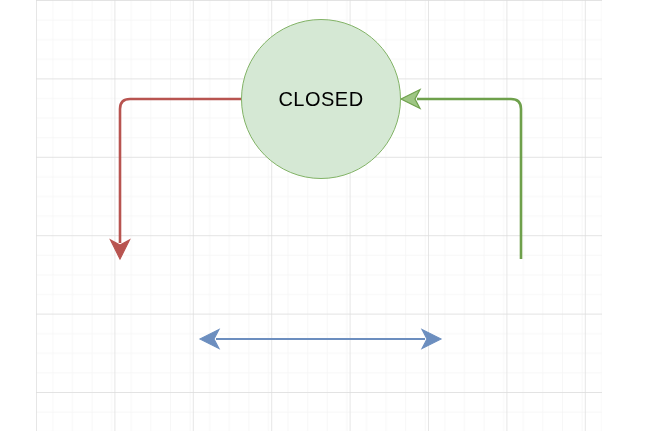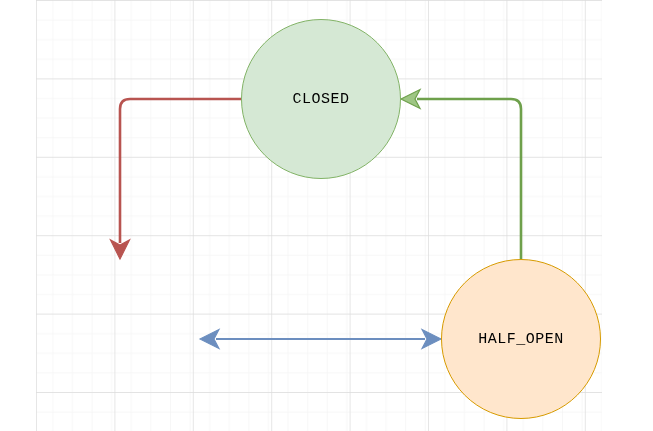--- a/index.html
+++ b/index.html
@@ -29,22 +29,22 @@
   }
   .node {
     position: absolute;
     border-radius: 50%;
     box-sizing: border-box;
     display: flex;
     align-items: center;
     justify-content: center;
   }
   .node-label {
-    font-family: Liberation Mono, monospace;
-    font-size: 15px;
+    font-family: Liberation Sans, sans-serif;
+    font-size: 20px;
     letter-spacing: 0.5px;
     color: #000000;
     white-space: nowrap;
     text-align: center;
     line-height: 1;
   }
   #node-closed {
     left: 241px;
     top: 19px;
     width: 160px;
@@ -103,17 +103,14 @@
       <path d="M 200 339 L 219 329.5 L 214 339 L 219 348.5 Z" fill="#6c8ebf" stroke="#6c8ebf" stroke-width="1.1" stroke-linejoin="miter"></path>
       <path d="M 441 339 L 422 329.5 L 427 339 L 422 348.5 Z" fill="#6c8ebf" stroke="#6c8ebf" stroke-width="1.1" stroke-linejoin="miter"></path>
     </g>
   </svg>
 
   <div class="node" id="node-closed">
     <span class="node-label">CLOSED</span>
   </div>
 
 
-  <div class="node" id="node-half-open">
-    <span class="node-label">HALF_OPEN</span>
-  </div>
 
 </div>
 
 </body></html>

